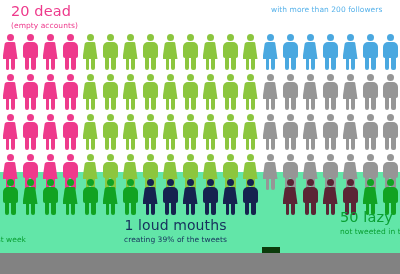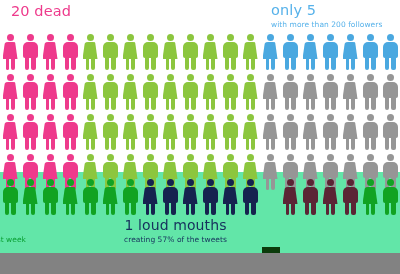--- a/index.html
+++ b/index.html
@@ -860,30 +860,34 @@
         </div>
       </div>
     </div>
 
   <div class="mint-band" style="top:247px;height:9px;"></div>
   <div class="dark-marker"></div>
   <div class="taskbar"></div>
 
   <div class="lbl" id="dead-label">
     <span class="big">20 dead</span>
+    <span class="small">(empty accounts)</span>
   </div>
 
   <div class="lbl" id="only5-label">
-    <span class="big">only 5</span>
     <span class="small">with more than 200 followers</span>
   </div>
 
   <div class="lbl" id="loud-label">
     <span class="big">1 loud mouths</span>
-    <span class="small">creating 57% of the tweets</span>
+    <span class="small">creating 39% of the tweets</span>
   </div>
 
+  <div class="lbl" id="lazy-label">
+    <span class="big">50 lazy</span>
+    <span class="small">not tweeted in t</span>
+  </div>
 
   <div class="lbl" id="lastweek-label">
     <span class="small">he last week</span>
   </div>
 
 </div>
 
 </body></html>

